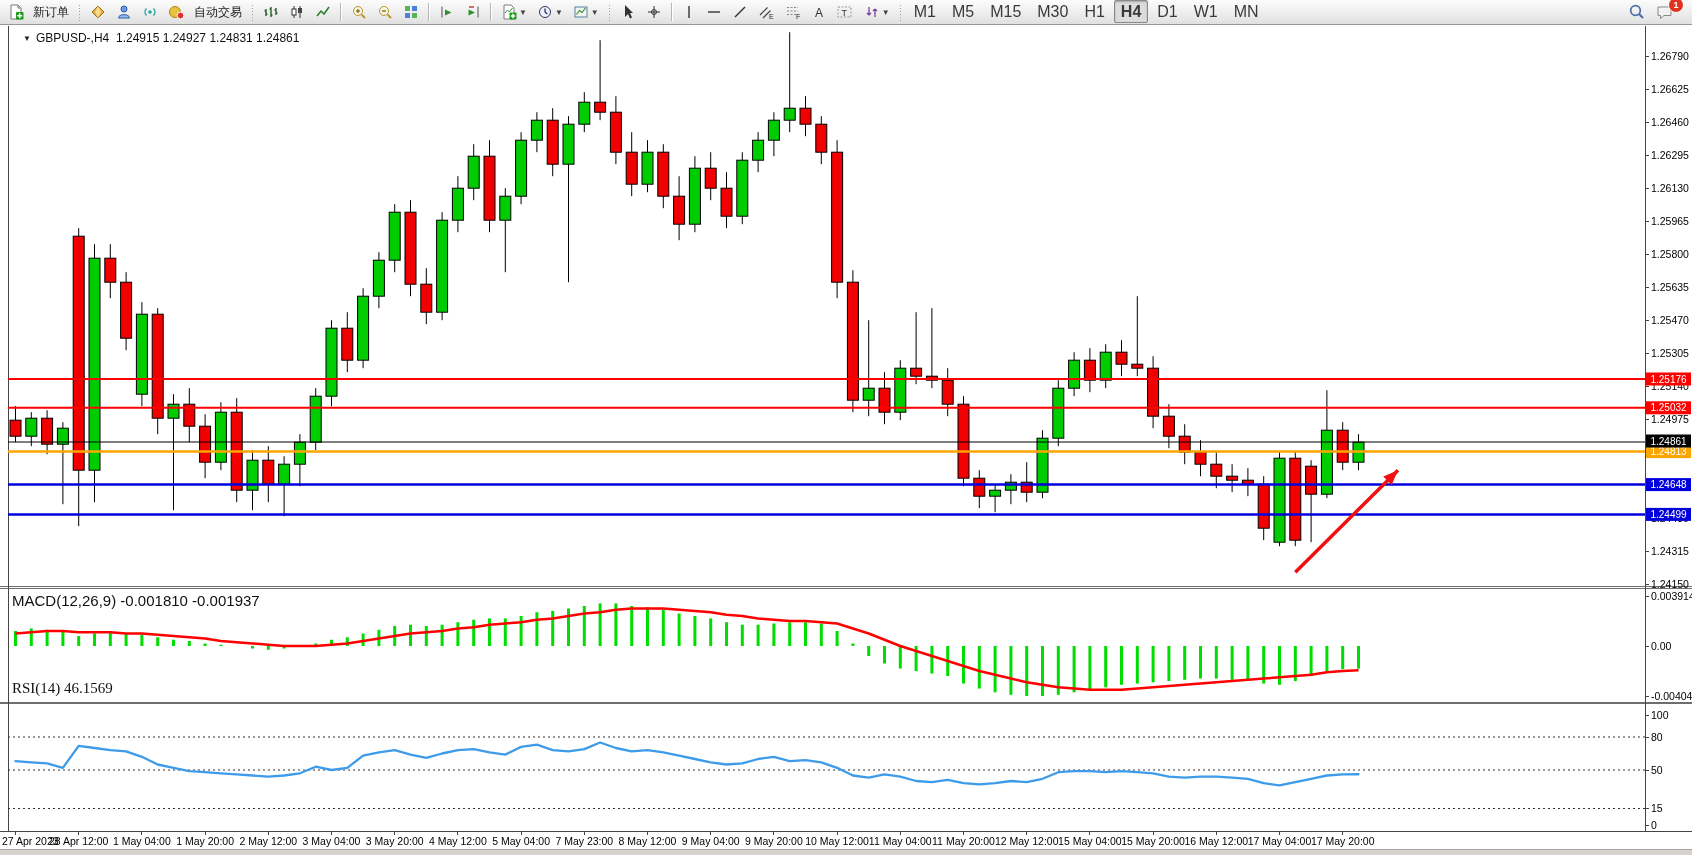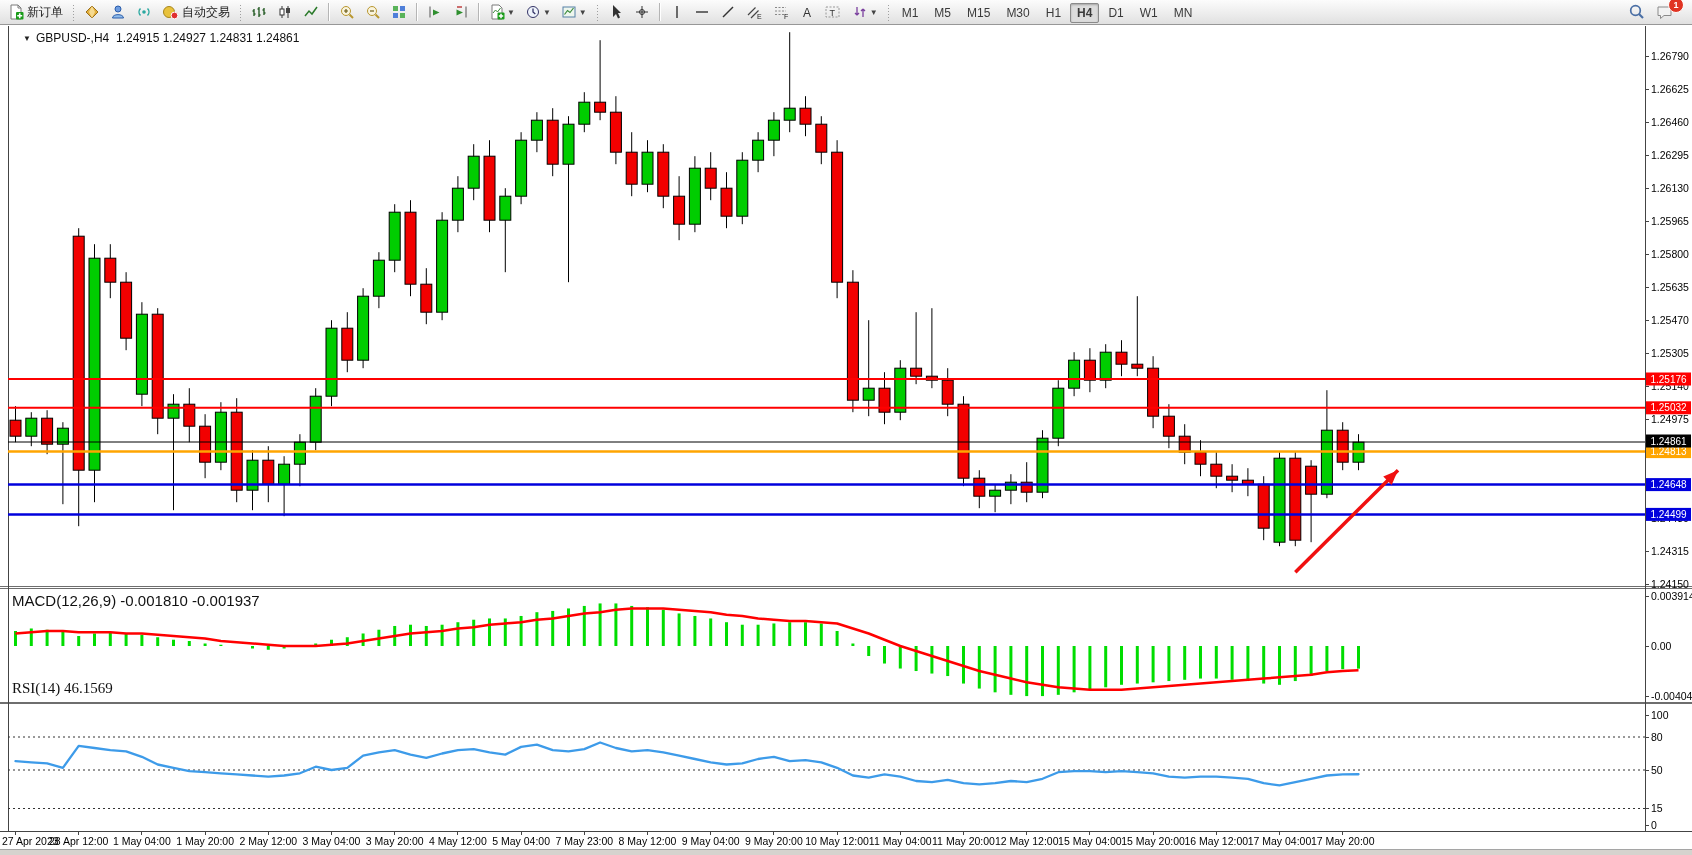--- a/index.html
+++ b/index.html
@@ -1,23 +1,23 @@
 <!DOCTYPE html>
 <html><head>
 <meta charset="utf-8">
 <style>
   html,body{margin:0;padding:0;background:#fff;}
   body{width:1692px;height:855px;overflow:hidden;font-family:"Liberation Sans",sans-serif;position:relative;}
   #toolbar{position:absolute;top:0;left:0;width:1692px;height:25px;background:linear-gradient(#fcfcfc,#e9e9e9 70%,#e0e0e0);border-bottom:1px solid #979797;display:flex;align-items:center;padding:0 3px;box-sizing:border-box;z-index:10;}
   .tbtn{height:21px;display:flex;align-items:center;justify-content:center;padding:0 3px;margin:0 1px;border:1px solid transparent;border-radius:2px;font-size:12px;color:#222;cursor:default;white-space:nowrap;}
-  .tbtn .lbl{margin-left:3px;}
+  .tbtn .lbl{margin-left:9px;}
   .caret{font-size:8px;color:#444;margin-left:2px;}
   .sep{width:1px;height:18px;background:#b5b5b5;border-right:1px solid #fff;margin:0 4px;}
   .grip{width:5px;height:18px;margin:0 3px;background-image:radial-gradient(#9f9f9f 0.8px,transparent 1px);background-size:3px 3px;background-position:1px 1px;}
-  .tf{font-size:12px;color:#3a3a3a;padding:2px 6px;margin:0 1px;border:1px solid transparent;border-radius:2px;}
+  .tf{font-size:16px;color:#3a3a3a;padding:2px 6px;margin:0 1px;border:1px solid transparent;border-radius:2px;}
   .tf.active{background:#dcdcdc;border:1px solid #8a8a8a;box-shadow:inset 0 1px 2px rgba(0,0,0,.25);font-weight:bold;}
   .spacer{flex:1;}
   #badge{position:absolute;top:-5px;right:-6px;background:#e03423;color:#fff;border-radius:50%;width:14px;height:14px;font-size:9px;display:flex;align-items:center;justify-content:center;border:1px solid #fff;font-weight:bold;}
   #chat-wrap{position:relative;margin-right:10px;}
   #chart-svg{position:absolute;top:0;left:0;z-index:1;}
   .overlay-label{position:absolute;z-index:5;font-size:15px;color:#111;white-space:nowrap;}
   #info-line{top:31px;left:23px;font-size:12px;}
   #info-line .tri{font-size:8px;color:#222;margin-right:5px;vertical-align:1px;}
   #macd-label{top:592px;left:12px;}
   #rsi-label{top:680px;left:12px;font-family:Liberation Serif, serif;}

